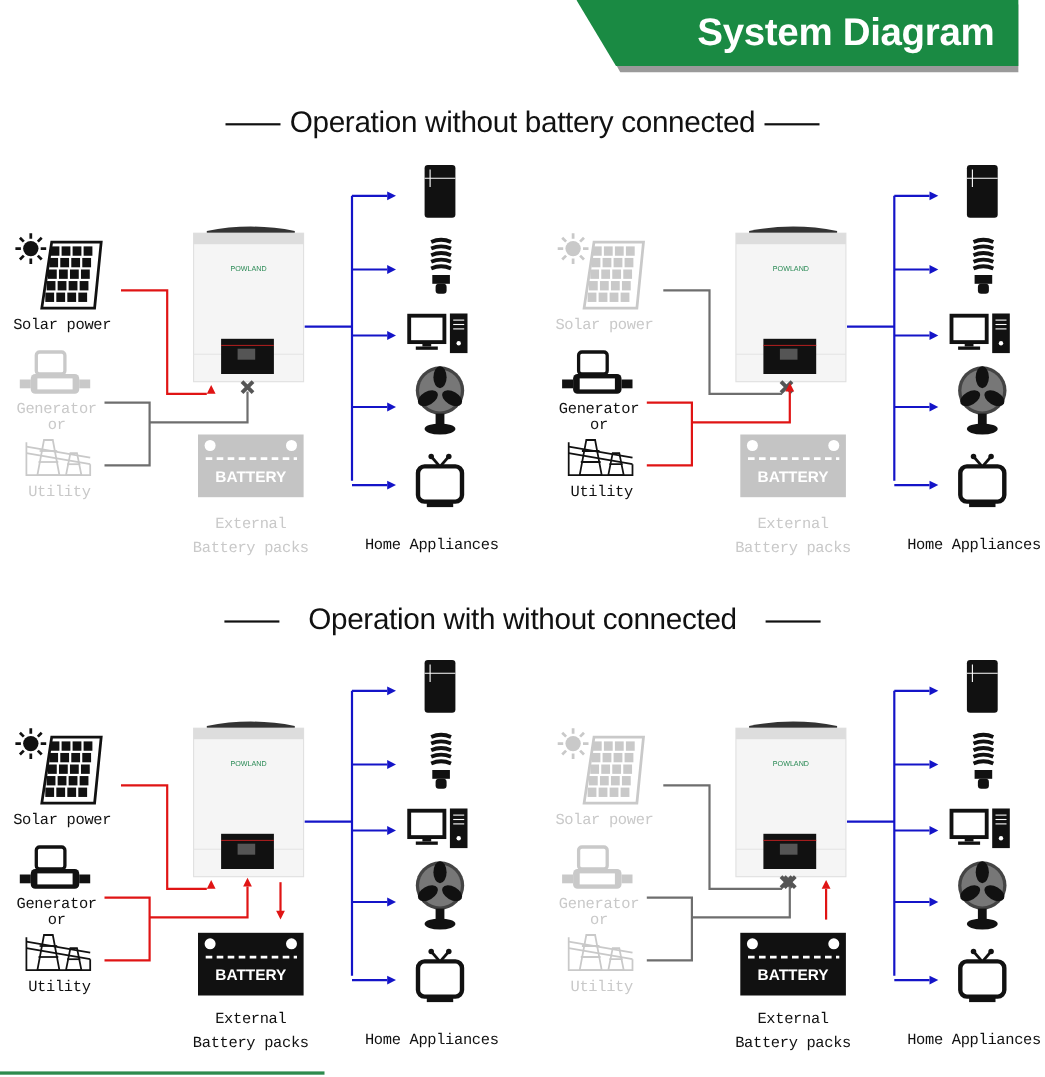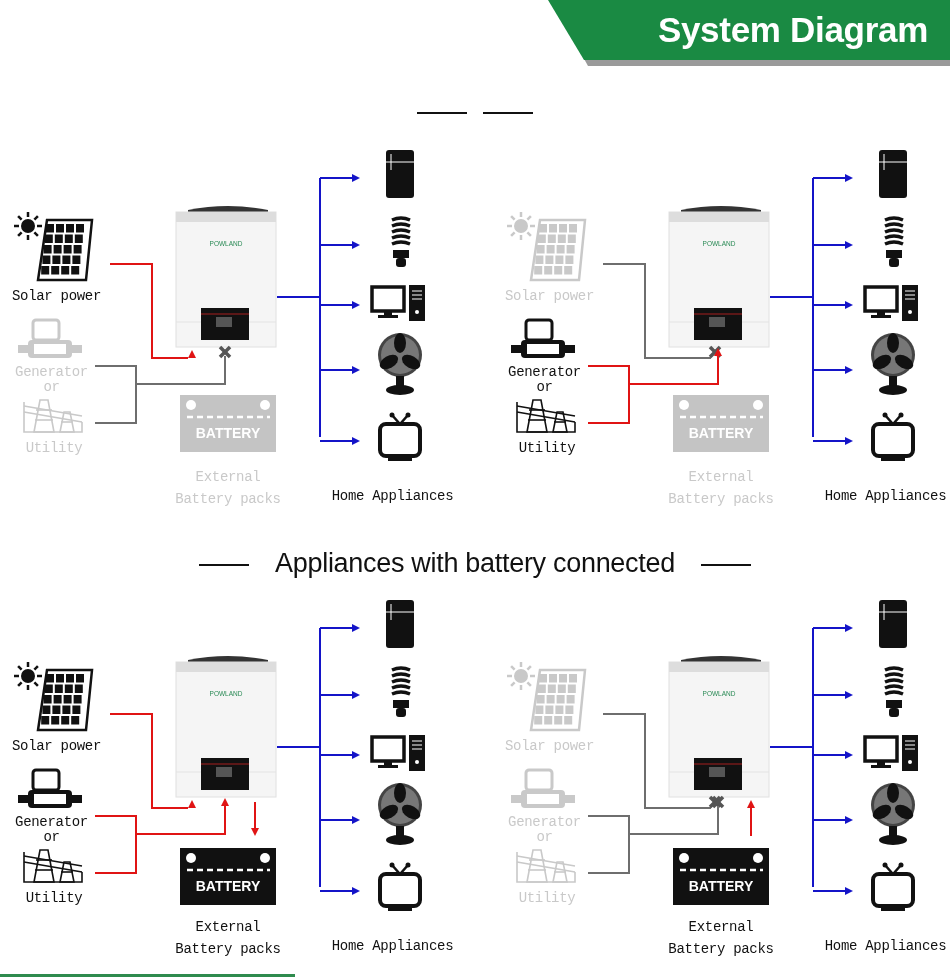--- a/index.html
+++ b/index.html
@@ -1,17 +1,17 @@
 <!DOCTYPE html>
 <html><head>
 <meta charset="utf-8">
 <style>
   html,body{margin:0;padding:0;background:#fff;}
   body{width:950px;height:979px;position:relative;overflow:hidden;font-family:"Liberation Sans",sans-serif;}
-  .banner{position:absolute;left:548px;top:0;width:402px;height:66px;}
+  .banner{position:absolute;left:524px;top:0;width:402px;height:66px;}
   .banner svg{position:absolute;left:0;top:0;}
   .banner-text{position:absolute;right:22px;top:10px;color:#fff;font-weight:bold;font-size:35px;letter-spacing:-0.3px;}
   .section-title{position:absolute;left:0;width:950px;text-align:center;font-size:27px;color:#111;letter-spacing:-0.3px;}
   .section-title .rule{display:inline-block;width:50px;height:2px;background:#111;vertical-align:middle;margin:0 8px;}
   .panel{position:absolute;width:475px;height:410px;}
   .panel svg.wires{position:absolute;left:0;top:0;}
   .lbl{position:absolute;font-size:14px;color:#111;text-align:center;white-space:nowrap;letter-spacing:-0.3px;font-family:Liberation Mono, monospace;}
   .lbl.dim{color:#c9c9c9;}
   .bottom-bar{position:absolute;left:0;top:974px;width:295px;height:3px;background:#2e8b4e;}
 </style>
@@ -20,24 +20,24 @@
 
 <div class="banner">
   <svg width="402" height="66">
     <polygon points="6,4 402,4 402,66 40,66" fill="#9a9a9a"></polygon>
     <polygon points="0,0 402,0 402,60 36,60" fill="#1a8a43"></polygon>
   </svg>
   <div class="banner-text">System Diagram</div>
 </div>
 
 <div class="section-title" style="top:96px;">
-  <span class="rule"></span><span class="rule"></span>
+  <span class="rule"></span><span>Operation without battery connected</span><span class="rule"></span>
 </div>
 <div class="section-title" style="top:548px;">
-  <span class="rule" style="width:50px;margin-right:26px"></span><span>Appliances with battery connected</span><span class="rule" style="width:50px;margin-left:26px"></span>
+  <span class="rule" style="width:50px;margin-right:26px"></span><span>Operation with without connected</span><span class="rule" style="width:50px;margin-left:26px"></span>
 </div>
 
 <div class="panel" style="left:0;top:140px;">
   <svg class="wires" width="475" height="410">
     <g>
         <circle cx="28" cy="86" r="7" fill="#111111"></circle>
         <line x1="37" y1="86" x2="42" y2="86" stroke="#111111" stroke-width="2.5"></line>
         <line x1="34.36396103067893" y1="92.36396103067892" x2="37.89949493661167" y2="95.89949493661166" stroke="#111111" stroke-width="2.5"></line>
         <line x1="28" y1="95" x2="28" y2="100" stroke="#111111" stroke-width="2.5"></line>
         <line x1="21.63603896932107" y1="92.36396103067892" x2="18.100505063388336" y2="95.89949493661166" stroke="#111111" stroke-width="2.5"></line>

